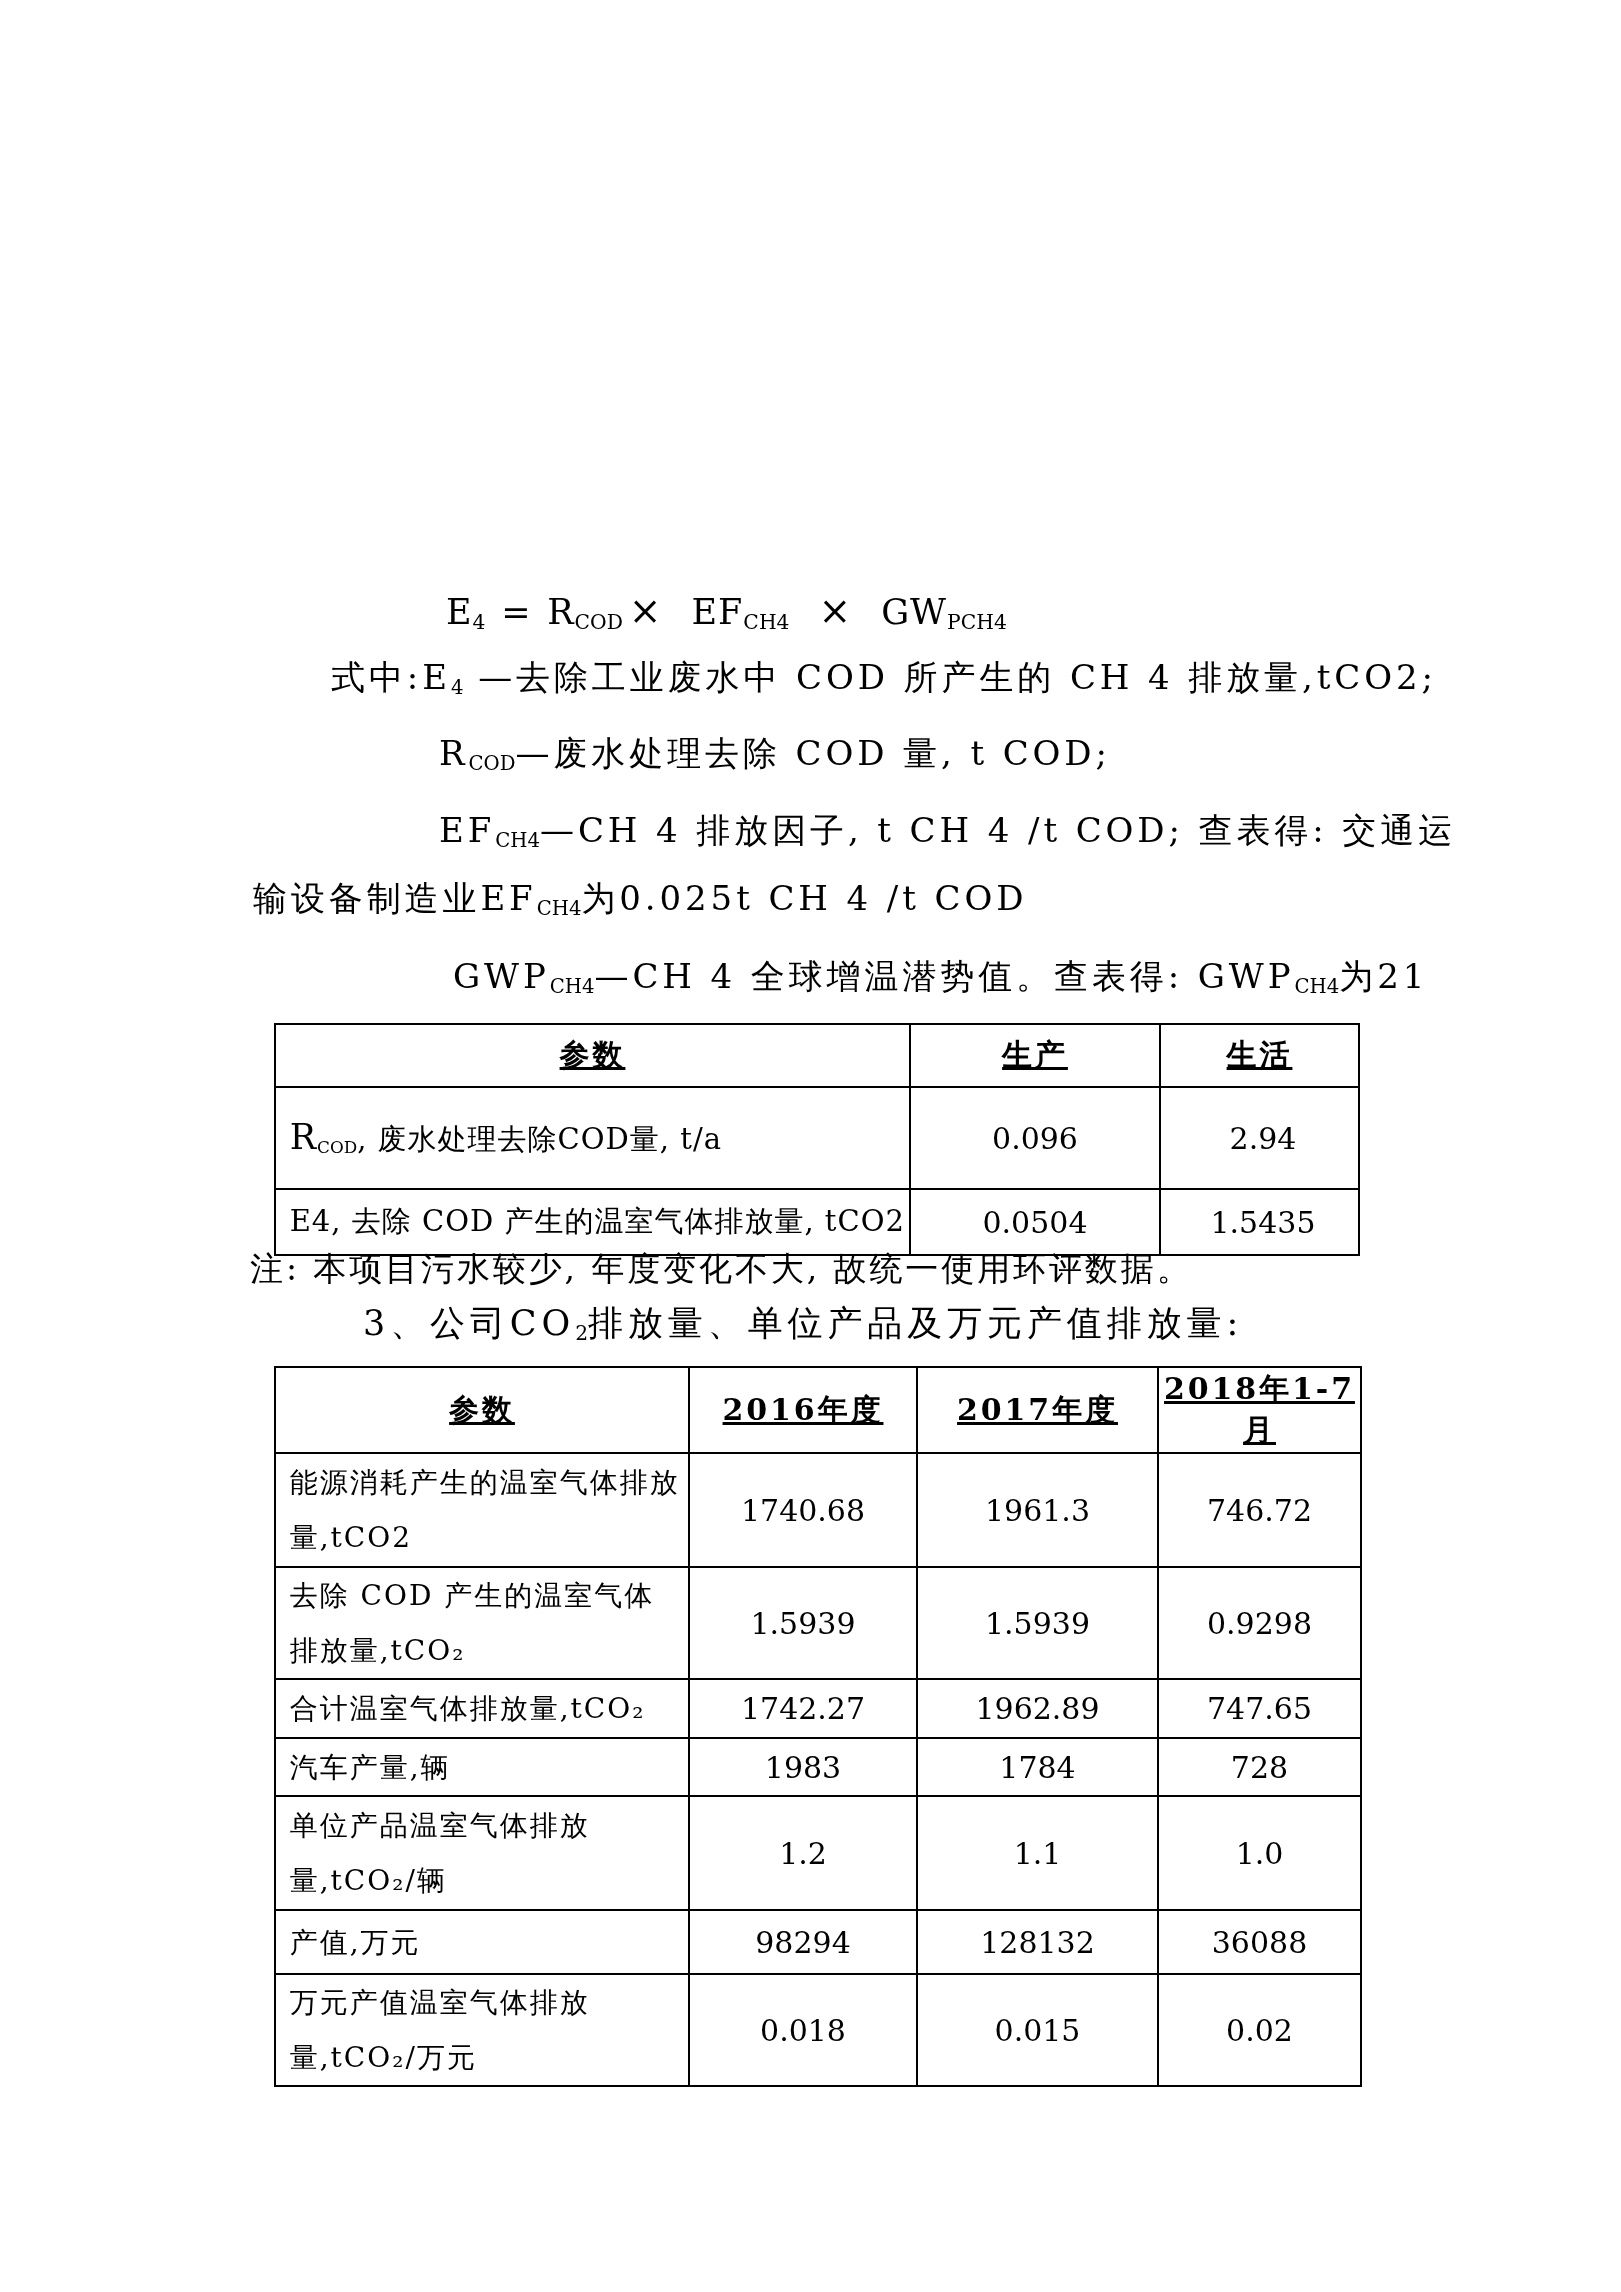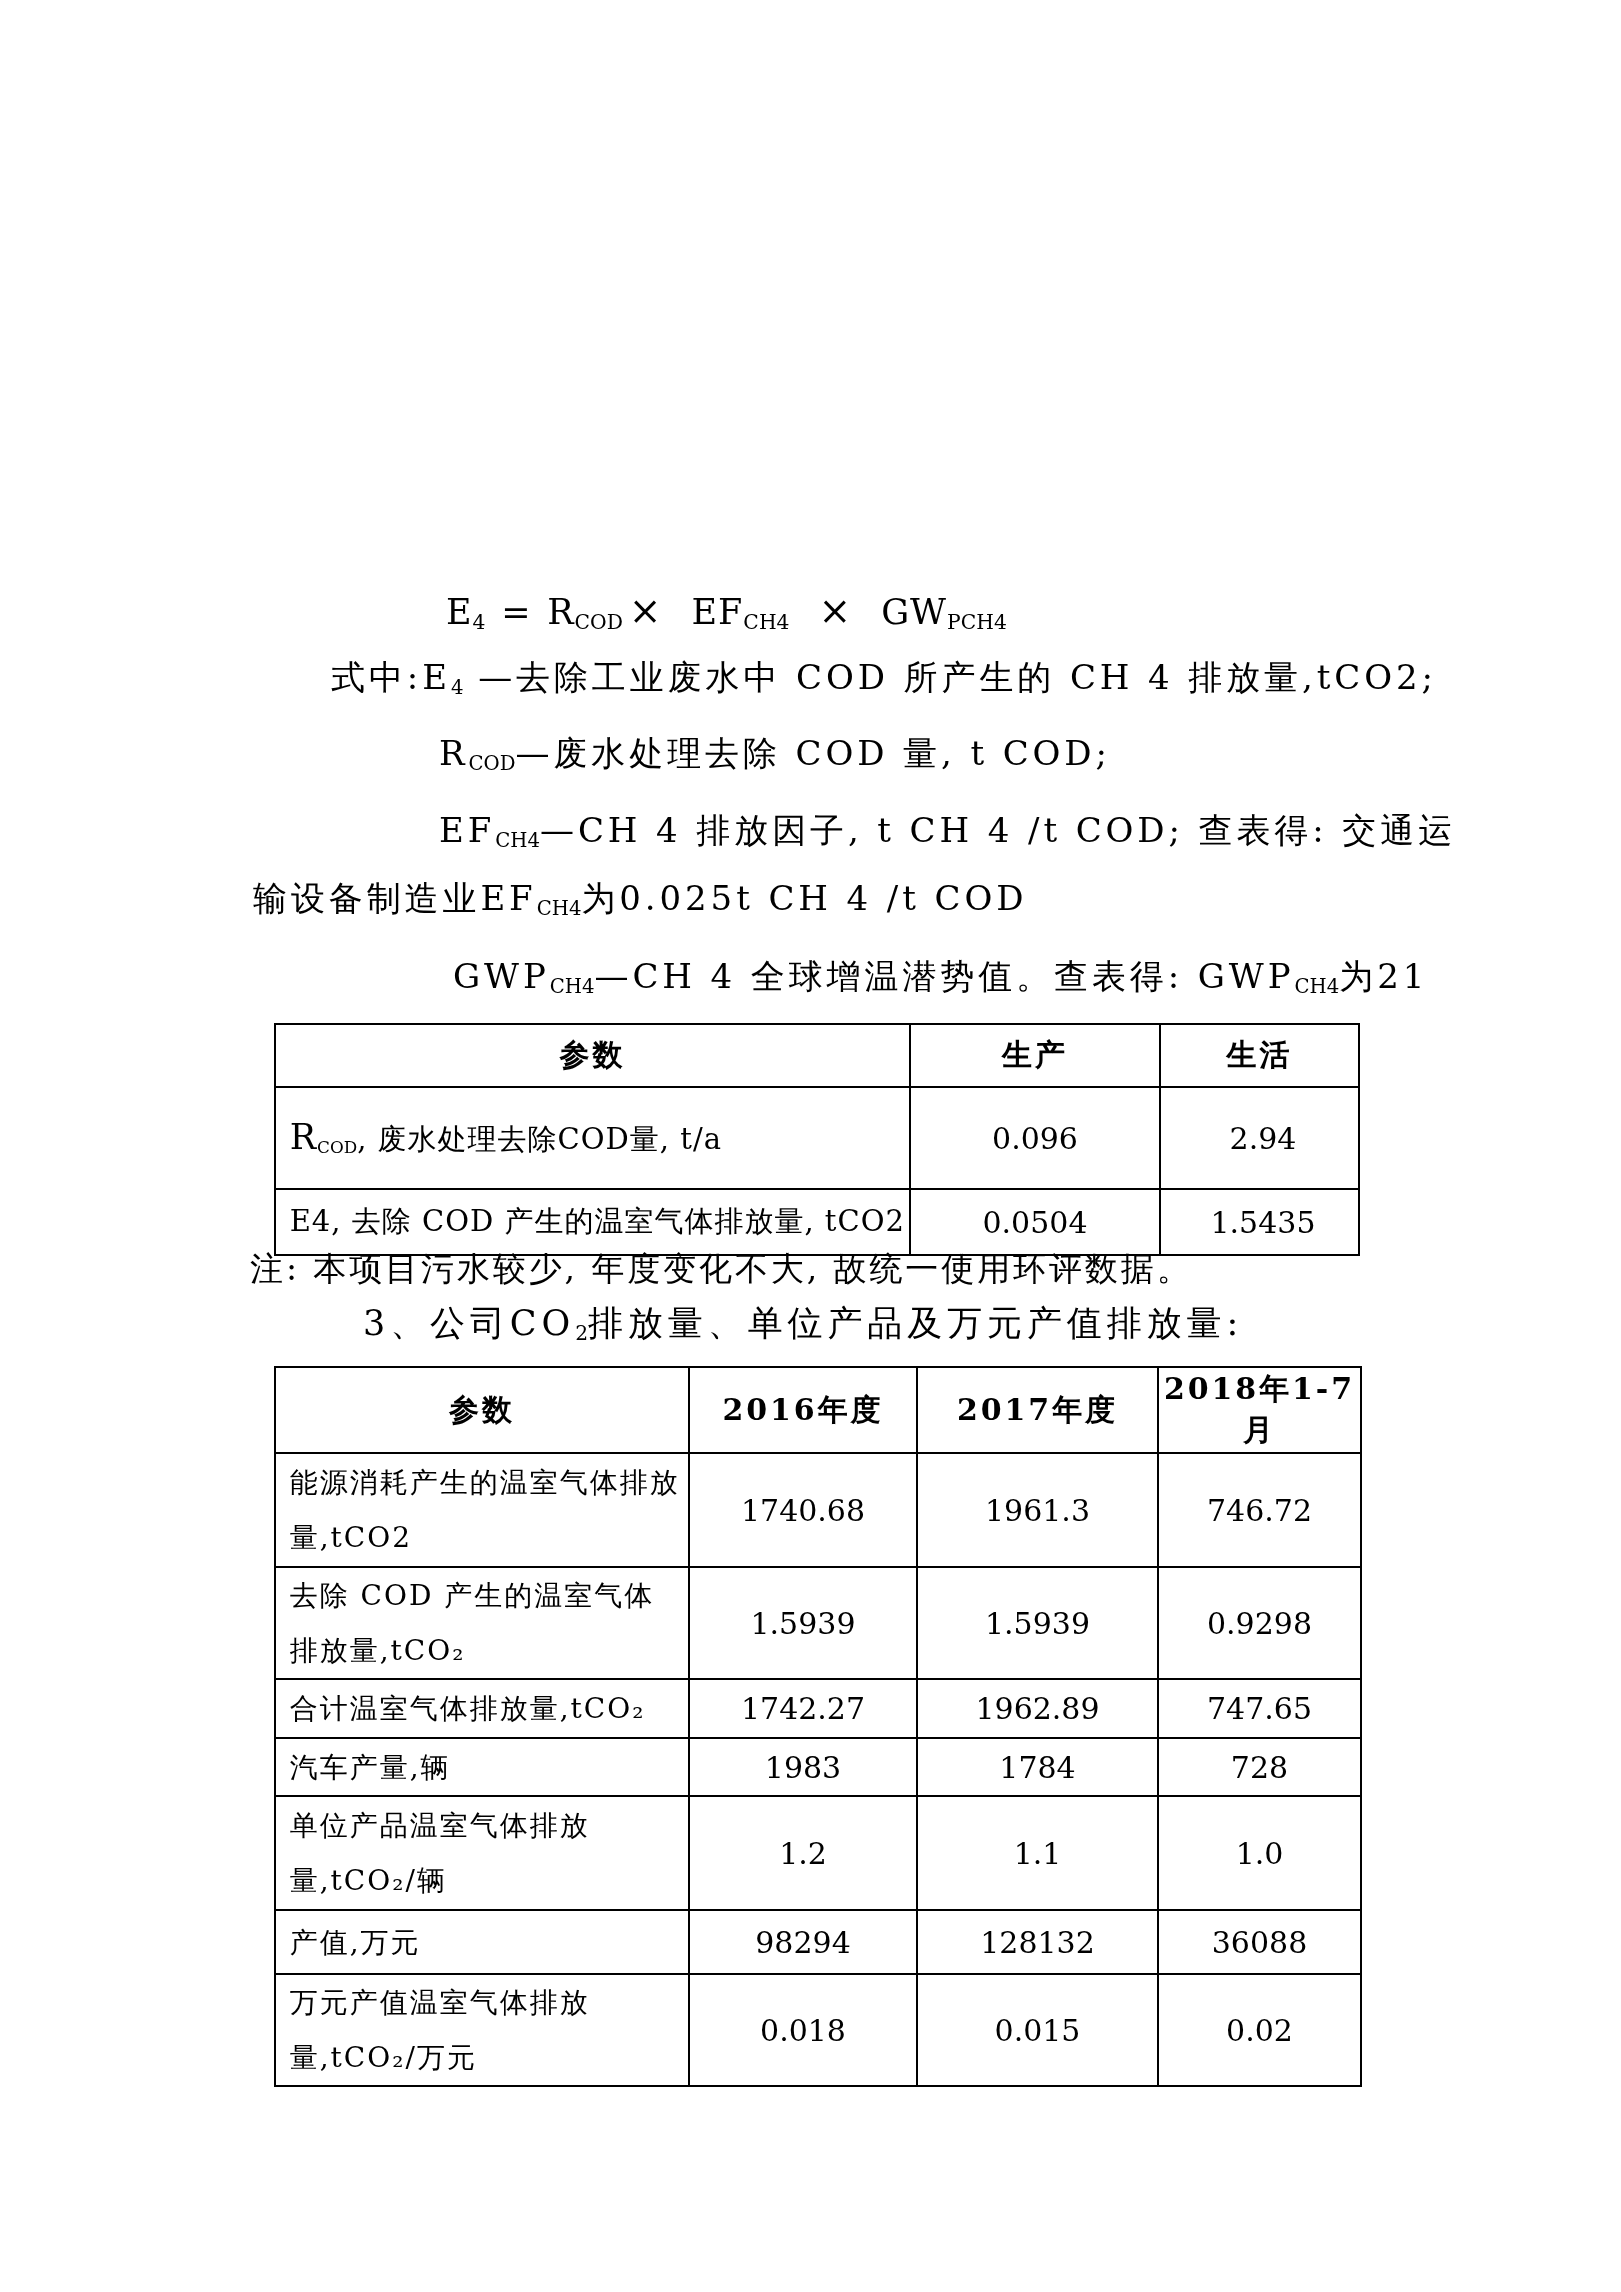--- a/index.html
+++ b/index.html
@@ -55,20 +55,21 @@
   }
   th, td {
     border: 2px solid #000;
     overflow: hidden;
   }
   th {
     font-weight: bold;
     font-size: 30px;
     letter-spacing: 2.9px;
     border-bottom-width: 2.9px;
+    text-decoration: underline;
   }
 
   
   #cod-table { top: 1023px; left: 274px; width: 1084px; }
   #cod-table .label {
     font-size: 29px;
     letter-spacing: 1px;
     text-align: left;
     padding: 0 5.9px 0 13.7px;
     white-space: nowrap;

